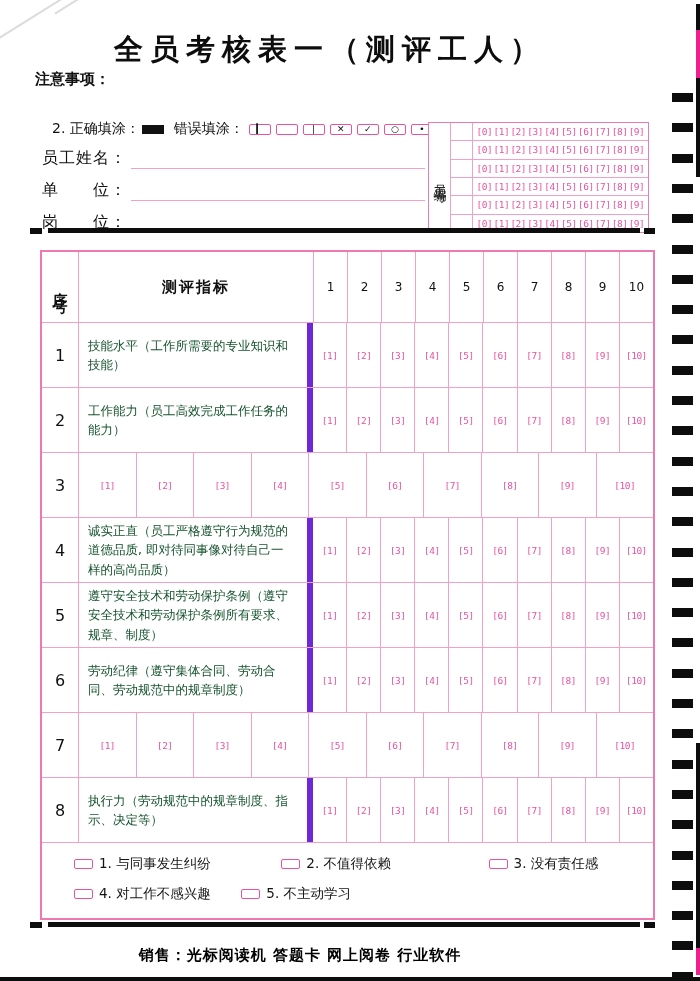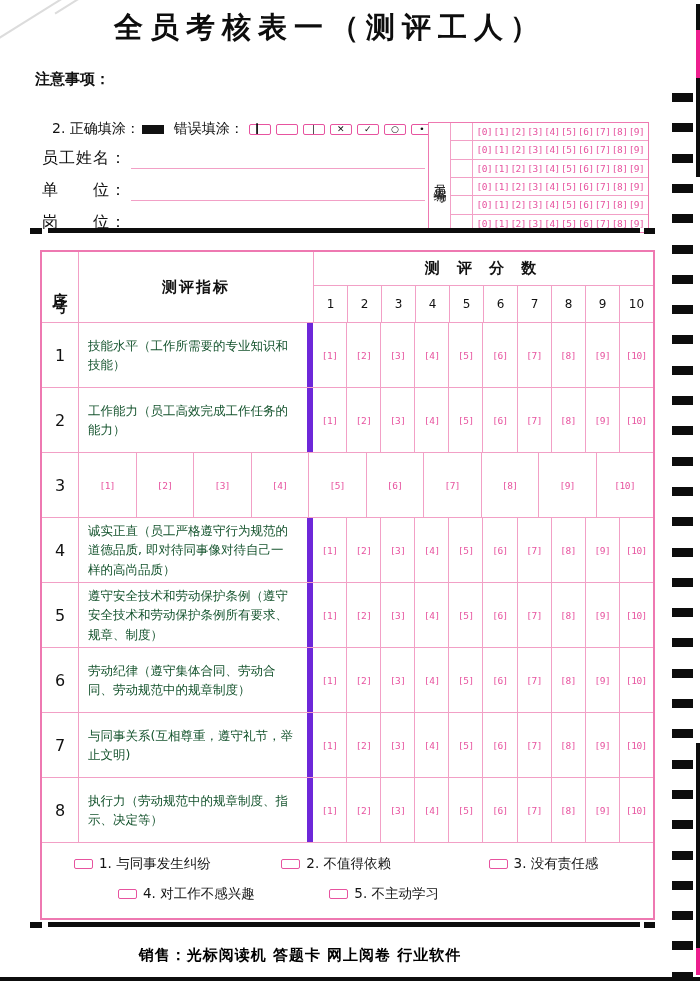--- a/index.html
+++ b/index.html
@@ -1,19 +1,19 @@
 <!DOCTYPE html>
 <html><head>
 <meta charset="utf-8">
 <style>
   html,body{margin:0;padding:0;background:#ffffff;}
   #page{position:relative;width:700px;height:981px;background:#ffffff;overflow:hidden;
         font-family:"DejaVu Sans","Liberation Sans",sans-serif;color:#111;}
   
-  .title{position:absolute;top:8px;left:0;width:660px;text-align:center;
+  .title{position:absolute;top:30px;left:0;width:660px;text-align:center;
          font-size:29px;font-weight:bold;letter-spacing:7px;color:#0d0d0d;}
   .notice-heading{position:absolute;top:70px;left:35px;font-size:15px;font-weight:bold;}
   .notice-line1{position:absolute;top:98px;left:52px;font-size:14px;}
   .notice-line2{position:absolute;top:120px;left:52px;font-size:14px;display:flex;align-items:center;gap:0;}
   .fill-good{display:inline-block;width:22px;height:9px;background:#111;margin:0 10px 0 2px;}
   .wrong-box{display:inline-flex;width:20px;height:9px;border:1.5px solid #e7539f;border-radius:2px;
              align-items:center;justify-content:center;font-size:9px;line-height:9px;color:#111;
              margin-left:5px;overflow:visible;}
   .field-row{position:absolute;left:42px;width:383px;display:flex;align-items:flex-end;font-size:16px;}
   .field-label{white-space:pre;letter-spacing:1px;}
@@ -56,21 +56,21 @@
   .score-cell{flex:1;border-right:1px solid #f2a0c6;display:flex;align-items:center;justify-content:center;
               font-family:"DejaVu Sans Mono","Liberation Mono",monospace;font-size:9.5px;color:#e7539f;letter-spacing:-0.5px;}
   .score-cell:last-child{border-right:none;}
   
   .problems{height:75px;flex:none;padding:6px 12px 0 12px;box-sizing:border-box;font-size:13.5px;}
   .problems-title{font-size:13.5px;color:#141414;}
   .prob-row{margin:6px 0 0 20px;}
   .prob-item{display:inline-block;font-size:13.5px;color:#141414;}
   .prob-row1 .prob-item{width:203px;}
   .prob-row1 .prob-item:last-child{width:auto;}
-  .prob-row2 .prob-item{width:163px;margin-left:44px;}
+  .prob-row2 .prob-item{width:163px;}
   .prob-row2 .prob-item:last-child{width:auto;}
   .chk{display:inline-block;width:17px;height:8px;border:1.5px solid #e7539f;border-radius:2px;
        margin-right:6px;vertical-align:middle;}
   
   .footer{position:absolute;top:946px;left:0;width:600px;text-align:center;font-size:15px;font-weight:bold;
           letter-spacing:1px;color:#000000;}
   
   .tmark{position:absolute;left:672px;width:21px;height:9px;background:#0d0d0d;}
   .edge-seg{position:absolute;left:696px;width:4px;}
   .scan-artifact{position:absolute;background:#dcdcdc;height:2px;}
@@ -203,21 +203,20 @@
   <div class="bar" style="left:48px;top:228px;width:592px;height:5px;"></div>
   <div class="bar" style="left:644px;top:228px;width:11px;height:6px;"></div>
 
   <div class="mtable">
     <div class="thead">
       <div class="th-serial">
         <span style="writing-mode:vertical-rl;letter-spacing:8px;">序号</span>
       </div>
       <div class="th-ind">测评指标</div>
       <div class="th-scores">
-        <div class="th-score-title">测 评 分 数</div>
         <div class="th-nums">
           <div class="th-num">1</div>
           <div class="th-num">2</div>
           <div class="th-num">3</div>
           <div class="th-num">4</div>
           <div class="th-num">5</div>
           <div class="th-num">6</div>
           <div class="th-num">7</div>
           <div class="th-num">8</div>
           <div class="th-num">9</div>
@@ -317,21 +316,20 @@
             <span class="score-cell">[5]</span>
             <span class="score-cell">[6]</span>
             <span class="score-cell">[7]</span>
             <span class="score-cell">[8]</span>
             <span class="score-cell">[9]</span>
             <span class="score-cell">[10]</span>
           </div>
       </div>
       <div class="t-row">
         <div class="td-serial">7</div>
-        <div class="td-ind">与同事关系(互相尊重，遵守礼节，举止文明)</div>
         <div class="td-scores">
             <span class="score-cell">[1]</span>
             <span class="score-cell">[2]</span>
             <span class="score-cell">[3]</span>
             <span class="score-cell">[4]</span>
             <span class="score-cell">[5]</span>
             <span class="score-cell">[6]</span>
             <span class="score-cell">[7]</span>
             <span class="score-cell">[8]</span>
             <span class="score-cell">[9]</span>

